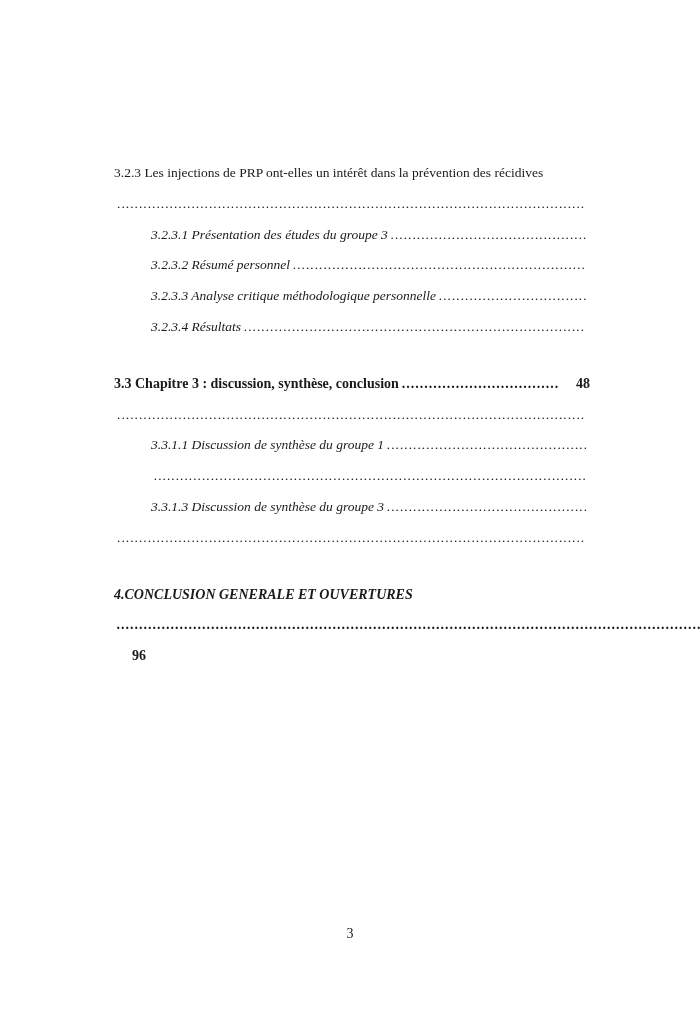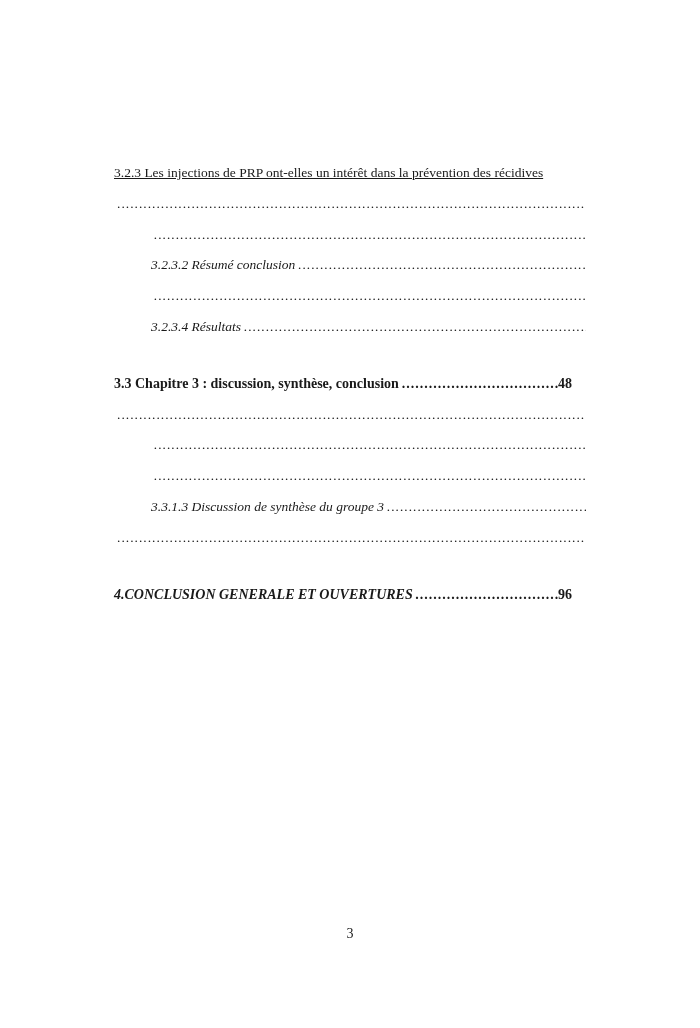--- a/index.html
+++ b/index.html
@@ -28,34 +28,34 @@
     display: flex;
     align-items: baseline;
     line-height: 30.8px;
     font-size: 13.5px;
     white-space: nowrap;
   }
   .toc-text {
     white-space: pre;
   }
   .style-underline .toc-text {
-    text-decoration: underline;
     text-align: right;
   }
   .style-italic .toc-text,
   .style-italic .toc-dots {
     font-style: italic;
   }
   .style-bold {
     font-weight: bold;
     font-size: 14px;
   }
   .style-bold-italic {
     font-weight: bold;
     font-size: 14px;
+    flex-direction: column;
   }
   .style-bold-italic .toc-text,
   .style-bold-italic .toc-dots {
     font-style: italic;
   }
   .indent-1 {
     padding-left: 37px;
   }
   .gap-before {
     margin-top: 26px;
@@ -67,21 +67,21 @@
     letter-spacing: 1px;
     padding-left: 3px;
     min-width: 0;
   }
   .toc-dots.no-page {
     margin-right: 22px;
   }
   .toc-page {
     flex: 0 0 auto;
     width: 50px;
-    text-align: left;
+    text-align: center;
     font-style: normal;
   }
   .footer {
     position: absolute;
     left: 0;
     right: 0;
     bottom: 86px;
     text-align: center;
     font-size: 14px;
     font-family: "Liberation Serif", "DejaVu Serif", serif;
@@ -96,47 +96,50 @@
   <div class="content" id="toc-list">
       <div class="toc-row style-underline">
     <span class="toc-text">3.2.3 Les injections de PRP ont-elles un intérêt dans la prévention des récidives</span>
 
   </div>
       <div class="toc-row style-underline">
     <span class="toc-dots no-page" aria-hidden="true">................................................................................................................................................................................................................................................................................................................................................................................................................</span>
 
   </div>
       <div class="toc-row style-italic indent-1">
+    <span class="toc-text">3.2.3.1 Présentation des études du groupe 3</span>
     <span class="toc-dots no-page" aria-hidden="true">................................................................................................................................................................................................................................................................................................................................................................................................................</span>
 
   </div>
       <div class="toc-row style-italic indent-1">
-    <span class="toc-text">3.2.3.2 Résumé conclusion</span>
+    <span class="toc-text">3.2.3.2 Résumé personnel</span>
     <span class="toc-dots no-page" aria-hidden="true">................................................................................................................................................................................................................................................................................................................................................................................................................</span>
 
   </div>
       <div class="toc-row style-italic indent-1">
+    <span class="toc-text">3.2.3.3 Analyse critique méthodologique personnelle</span>
     <span class="toc-dots no-page" aria-hidden="true">................................................................................................................................................................................................................................................................................................................................................................................................................</span>
 
   </div>
       <div class="toc-row style-italic indent-1">
     <span class="toc-text">3.2.3.4 Résultats</span>
     <span class="toc-dots no-page" aria-hidden="true">................................................................................................................................................................................................................................................................................................................................................................................................................</span>
 
   </div>
       <div class="toc-row style-bold gap-before">
     <span class="toc-text">3.3 Chapitre 3 : discussion, synthèse, conclusion</span>
     <span class="toc-dots" aria-hidden="true">................................................................................................................................................................................................................................................................................................................................................................................................................</span>
     <span class="toc-page">48</span>
   </div>
       <div class="toc-row style-underline">
     <span class="toc-dots no-page" aria-hidden="true">................................................................................................................................................................................................................................................................................................................................................................................................................</span>
 
   </div>
       <div class="toc-row style-italic indent-1">
+    <span class="toc-text">3.3.1.1 Discussion de synthèse du groupe 1</span>
     <span class="toc-dots no-page" aria-hidden="true">................................................................................................................................................................................................................................................................................................................................................................................................................</span>
 
   </div>
       <div class="toc-row style-italic indent-1">
     <span class="toc-dots no-page" aria-hidden="true">................................................................................................................................................................................................................................................................................................................................................................................................................</span>
 
   </div>
       <div class="toc-row style-italic indent-1">
     <span class="toc-text">3.3.1.3 Discussion de synthèse du groupe 3</span>
     <span class="toc-dots no-page" aria-hidden="true">................................................................................................................................................................................................................................................................................................................................................................................................................</span>

